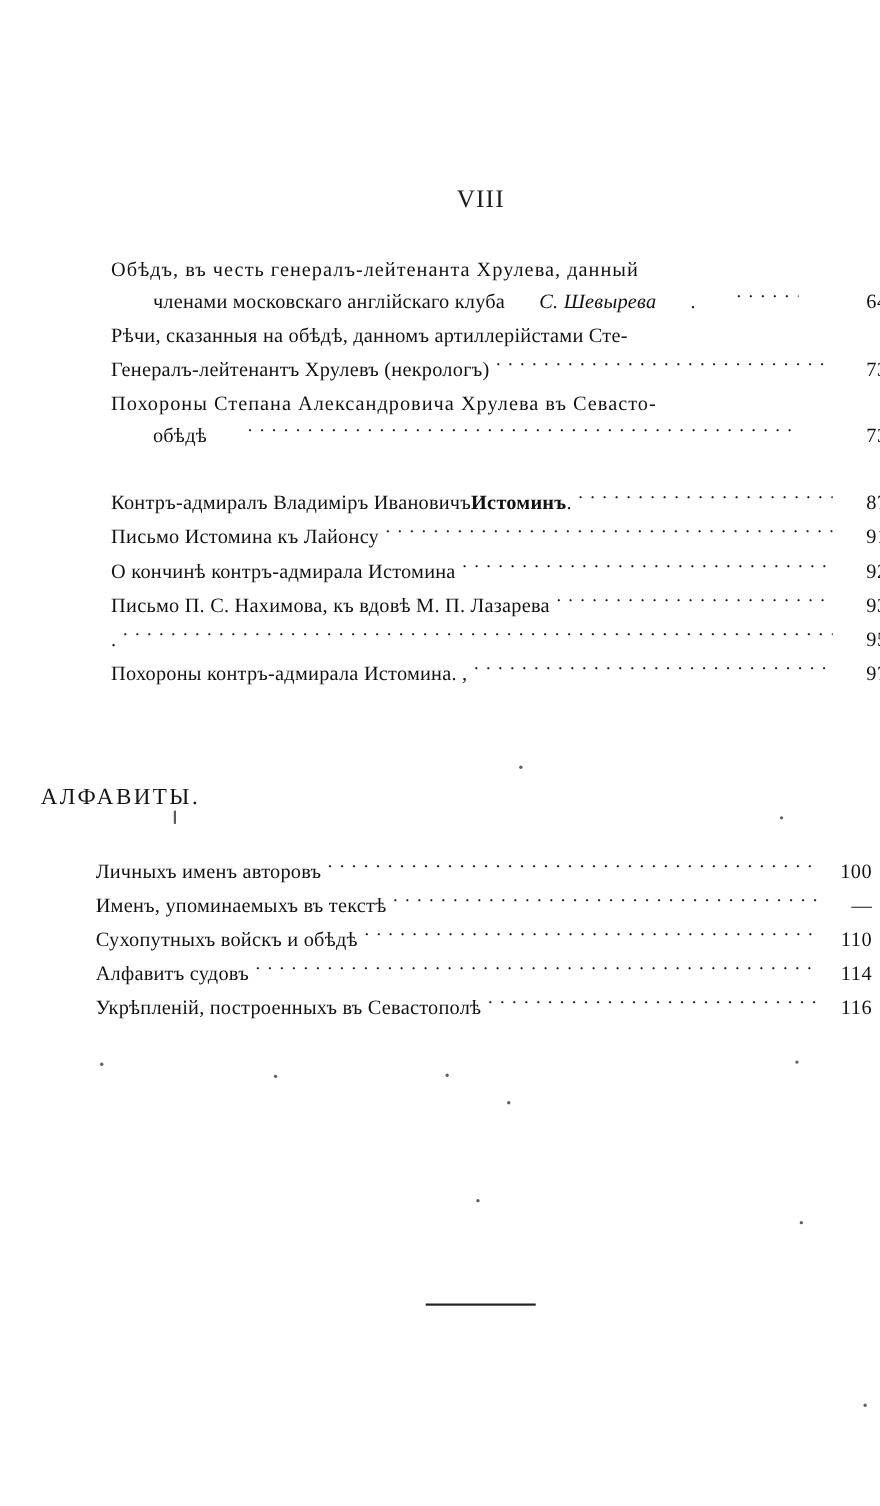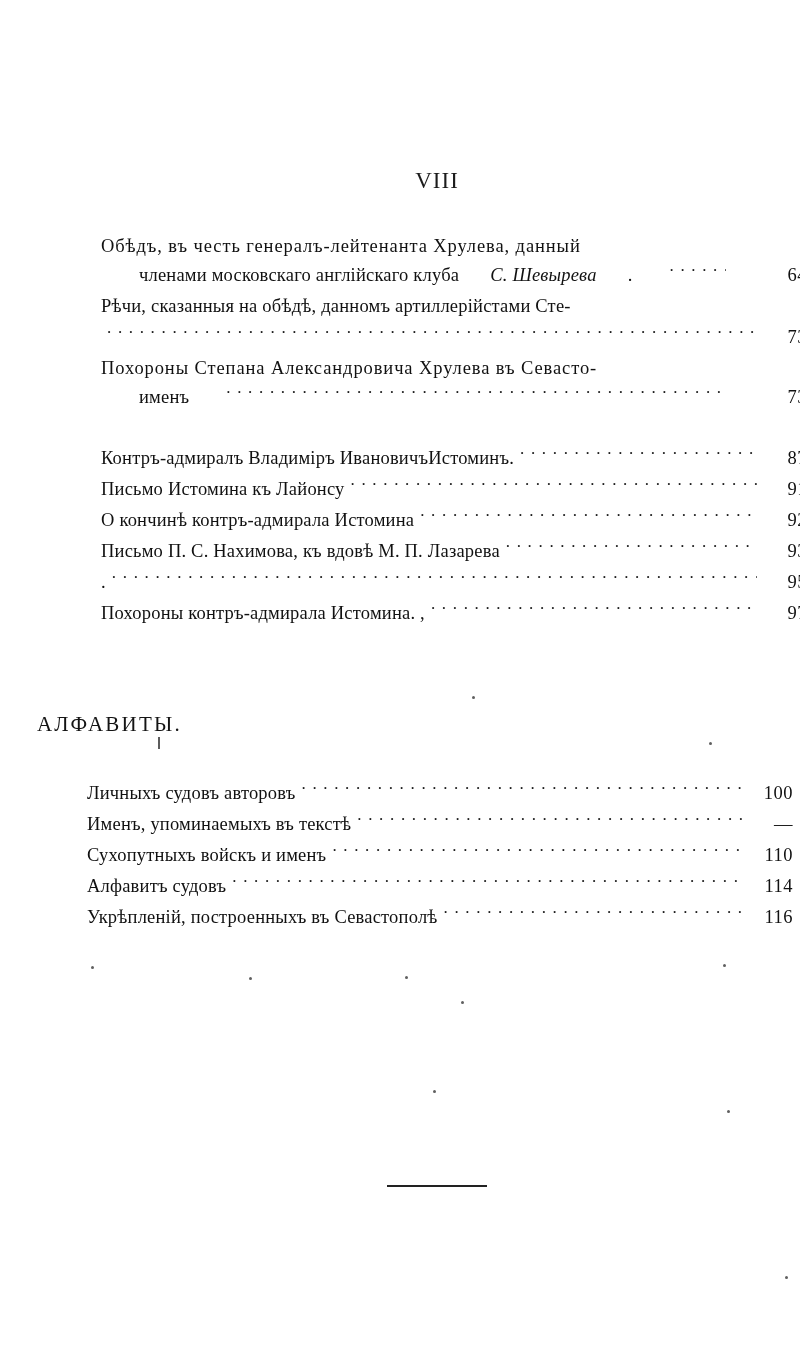--- a/index.html
+++ b/index.html
@@ -85,21 +85,21 @@
     align-items: baseline;
     width: 100%;
     padding-left: 38px;
     box-sizing: border-box;
     gap: 31px;
   }
   .entry .cont-line .title {
     white-space: nowrap;
   }
   .bold {
-    font-weight: normal;
+    font-weight: bold;
   }
   .italic {
     font-style: italic;
   }
   .group-gap {
     height: 30px;
   }
   .section-heading {
     position: absolute;
     left: 0;
@@ -164,31 +164,32 @@
     </div>
 
     <div class="entry">
       <div class="row">
         <span class="title">Рѣчи, сказанныя на обѣдѣ, данномъ артиллерійстами Сте-</span>
       </div>
     </div>
 
     <div class="entry">
       <div class="row">
+        <span class="title">Генералъ-лейтенантъ Хрулевъ (некрологъ)</span>
         <span class="leader"></span>
         <span class="pageno">73</span>
       </div>
     </div>
 
     <div class="entry">
       <div class="row">
         <span class="title wide">Похороны Степана Александровича Хрулева въ Севасто-</span>
       </div>
       <div class="cont-line">
-        <span class="title">именъ</span>
+        <span class="title">обѣдѣ</span>
         <span class="leader"></span>
         <span class="pageno">73</span>
       </div>
     </div>
 
     <div class="group-gap"></div>
 
     <div class="entry">
       <div class="row">
         <span class="title">Контръ-адмиралъ Владиміръ Ивановичъ </span>
@@ -240,35 +241,35 @@
       </div>
     </div>
 
   </div>
 
   <div class="section-heading alphabets-heading">АЛФАВИТЫ.</div>
 
   <div class="toc2">
     <div class="entry">
       <div class="row">
-        <span class="title">Личныхъ судовъ авторовъ</span>
+        <span class="title">Личныхъ именъ авторовъ</span>
         <span class="leader"></span>
         <span class="pageno">100</span>
       </div>
     </div>
     <div class="entry">
       <div class="row">
         <span class="title">Именъ, упоминаемыхъ въ текстѣ</span>
         <span class="leader"></span>
         <span class="pageno dash-page">—</span>
       </div>
     </div>
     <div class="entry">
       <div class="row">
-        <span class="title">Сухопутныхъ войскъ и именъ</span>
+        <span class="title">Сухопутныхъ войскъ и обѣдѣ</span>
         <span class="leader"></span>
         <span class="pageno">110</span>
       </div>
     </div>
     <div class="entry">
       <div class="row">
         <span class="title">Алфавитъ судовъ</span>
         <span class="leader"></span>
         <span class="pageno">114</span>
       </div>

